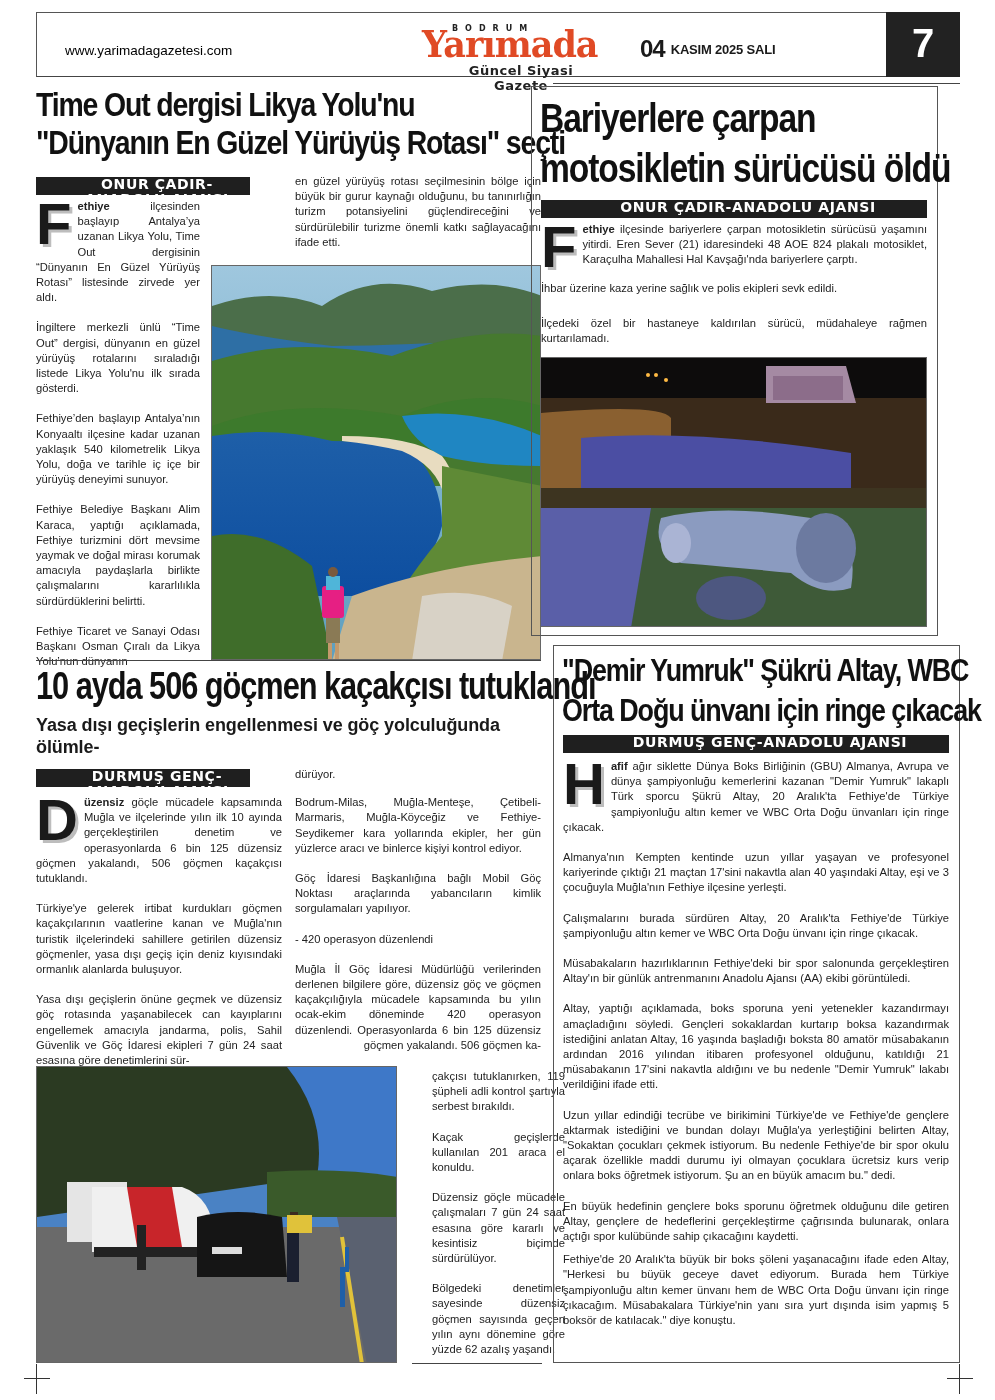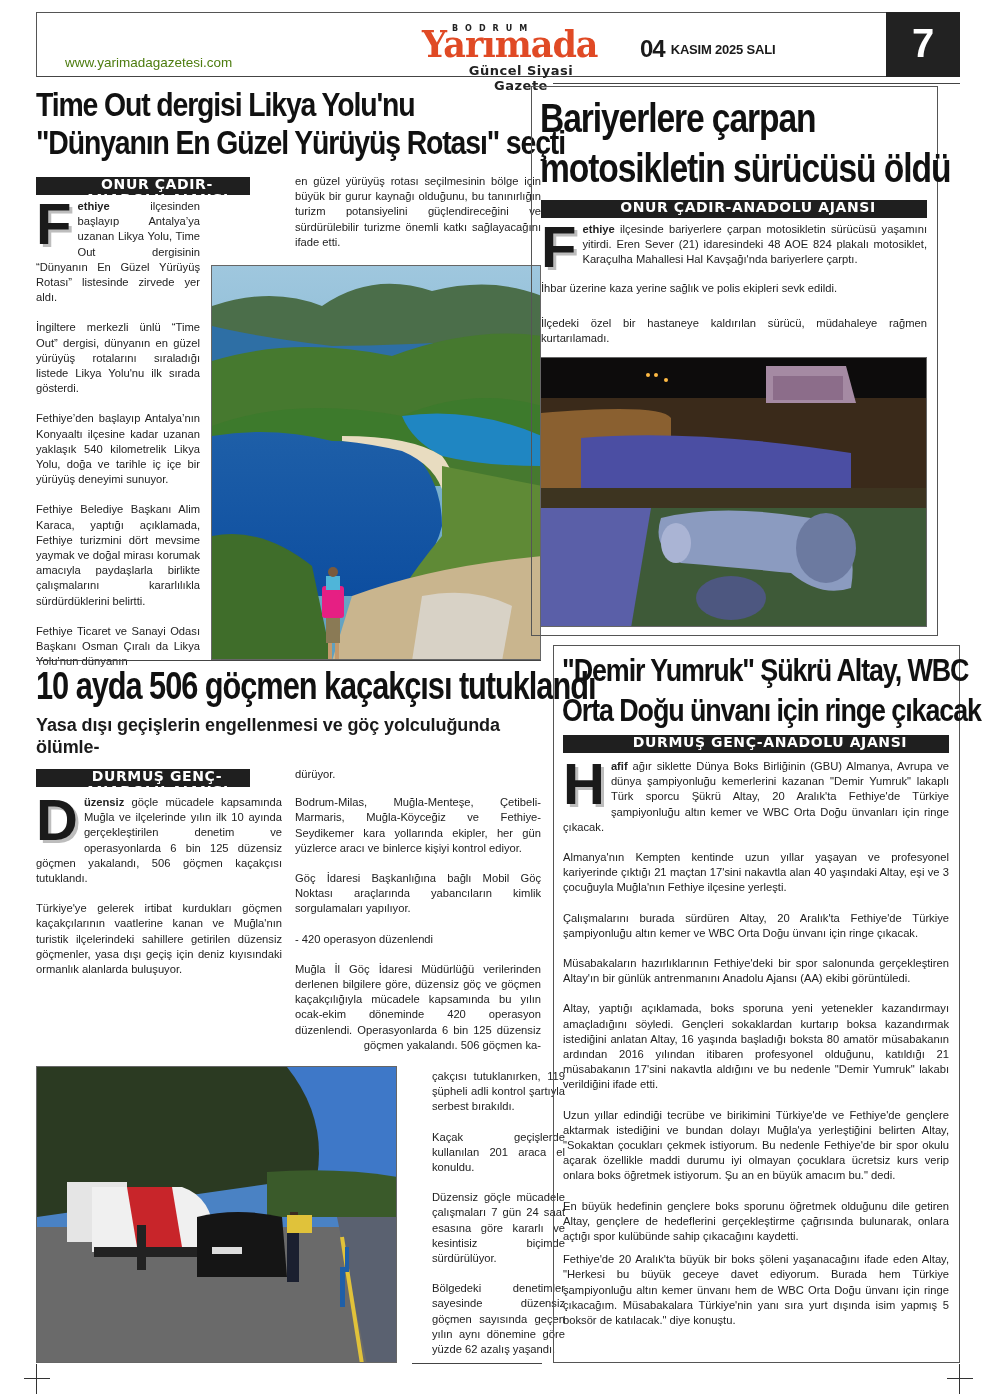--- a/index.html
+++ b/index.html
@@ -3,21 +3,21 @@
 <meta charset="utf-8">
 <style>
   * { box-sizing: border-box; margin: 0; padding: 0; }
   html, body { width: 995px; height: 1400px; background: #ffffff; overflow: hidden; }
   body { position: relative; font-family: "Liberation Sans", sans-serif; color: #1a1a1a; }
 
   .abs { position: absolute; }
 
   
   .header { left: 36px; top: 12px; width: 924px; height: 65px; border: 1px solid #555; border-bottom: 1.5px solid #444; }
-  .site-url { left: 28px; top: 30px; font-size: 13.5px; color: #4d7c0f; margin-top: 12px; }
+  .site-url { left: 28px; top: 30px; font-size: 13.5px; color: #000000; }
   .logo { left: 385px; top: 6px; width: 170px; height: 56px; text-align: center; }
   .logo-top { font-family: "DejaVu Sans", sans-serif; font-size: 8px; font-weight: bold; letter-spacing: 7px; color: #222; position: absolute; left: 30px; top: 5px; }
   .logo-main { font-family: "DejaVu Serif", serif; font-size: 35px; color: #e04a25; position: absolute; left: 0; top: 4px; width: 170px; letter-spacing: -1px; font-weight: bold; transform: scaleY(1.05); }
   .logo-sub { font-family: "DejaVu Sans", sans-serif; font-size: 13px; font-weight: bold; color: #222; position: absolute; left: 28px; top: 44px; letter-spacing: 0.5px; }
   .date { left: 603px; top: 22px; font-size: 13px; font-weight: bold; color: #1a1a1a; letter-spacing: -0.2px; }
   .date .day { font-size: 24px; font-family: "Liberation Sans", sans-serif; font-weight: bold; letter-spacing: -1px; margin-right: 6px; vertical-align: -3px; }
   .page-box { left: 886px; top: 12px; width: 74px; height: 65px; background: #222; color: #fff; font-size: 40px; font-weight: bold; text-align: center; line-height: 62px; }
 
   
   .headline { font-family: "Liberation Sans", sans-serif; font-weight: bold; color: #111; letter-spacing: -1.3px; transform-origin: left top; }
@@ -146,20 +146,21 @@
 <div class="abs" style="left:36px; top:714px; width:510px; font-size:18px; font-weight:bold; line-height:22px; color:#1a1a1a; font-family:'Liberation Sans', sans-serif; letter-spacing:-0.1px;">
   <div>Yasa dışı geçişlerin engellenmesi ve göç yolculuğunda ölümle-</div>
 </div>
 <div class="abs byline" style="left:36px; top:769px; width:214px;">DURMUŞ GENÇ-ANADOLU AJANSI</div>
 
 <div class="abs body-text" style="left:36px; top:795px; width:246px;">
   <p>
     <span class="dropcap">D</span><span class="lead-bold">üzensiz</span><span> göçle mücadele kapsamında Muğla ve ilçelerinde yılın ilk 10 ayında gerçekleştirilen denetim ve operasyonlarda 6 bin 125 düzensiz göçmen yakalandı, 506 göçmen kaçakçısı tutuklandı.</span>
   </p>
   <p>Türkiye'ye gelerek irtibat kurdukları göçmen kaçakçılarının vaatlerine kanan ve Muğla'nın turistik ilçelerindeki sahillere getirilen düzensiz göçmenler, yasa dışı geçiş için deniz kıyısındaki ormanlık alanlarda buluşuyor.</p>
+  <p>Yasa dışı geçişlerin önüne geçmek ve düzensiz göç rotasında yaşanabilecek can kayıplarını engellemek amacıyla jandarma, polis, Sahil Güvenlik ve Göç İdaresi ekipleri 7 gün 24 saat esasına göre denetimlerini sür-</p>
 </div>
 
 <div class="abs body-text" style="left:295px; top:767px; width:246px;">
   <p style="margin-bottom:13px;">dürüyor.</p>
   <p>Bodrum-Milas, Muğla-Menteşe, Çetibeli-Marmaris, Muğla-Köyceğiz ve Fethiye-Seydikemer kara yollarında ekipler, her gün yüzlerce aracı ve binlerce kişiyi kontrol ediyor.</p>
   <p>Göç İdaresi Başkanlığına bağlı Mobil Göç Noktası araçlarında yabancıların kimlik sorgulamaları yapılıyor.</p>
   <p>- 420 operasyon düzenlendi</p>
   <p style="margin-bottom:0; text-align-last:right;">Muğla İl Göç İdaresi Müdürlüğü verilerinden derlenen bilgilere göre, düzensiz göç ve göçmen kaçakçılığıyla mücadele kapsamında bu yılın ocak-ekim döneminde 420 operasyon düzenlendi. Operasyonlarda 6 bin 125 düzensiz göçmen yakalandı. 506 göçmen ka-</p>
 </div>
 

